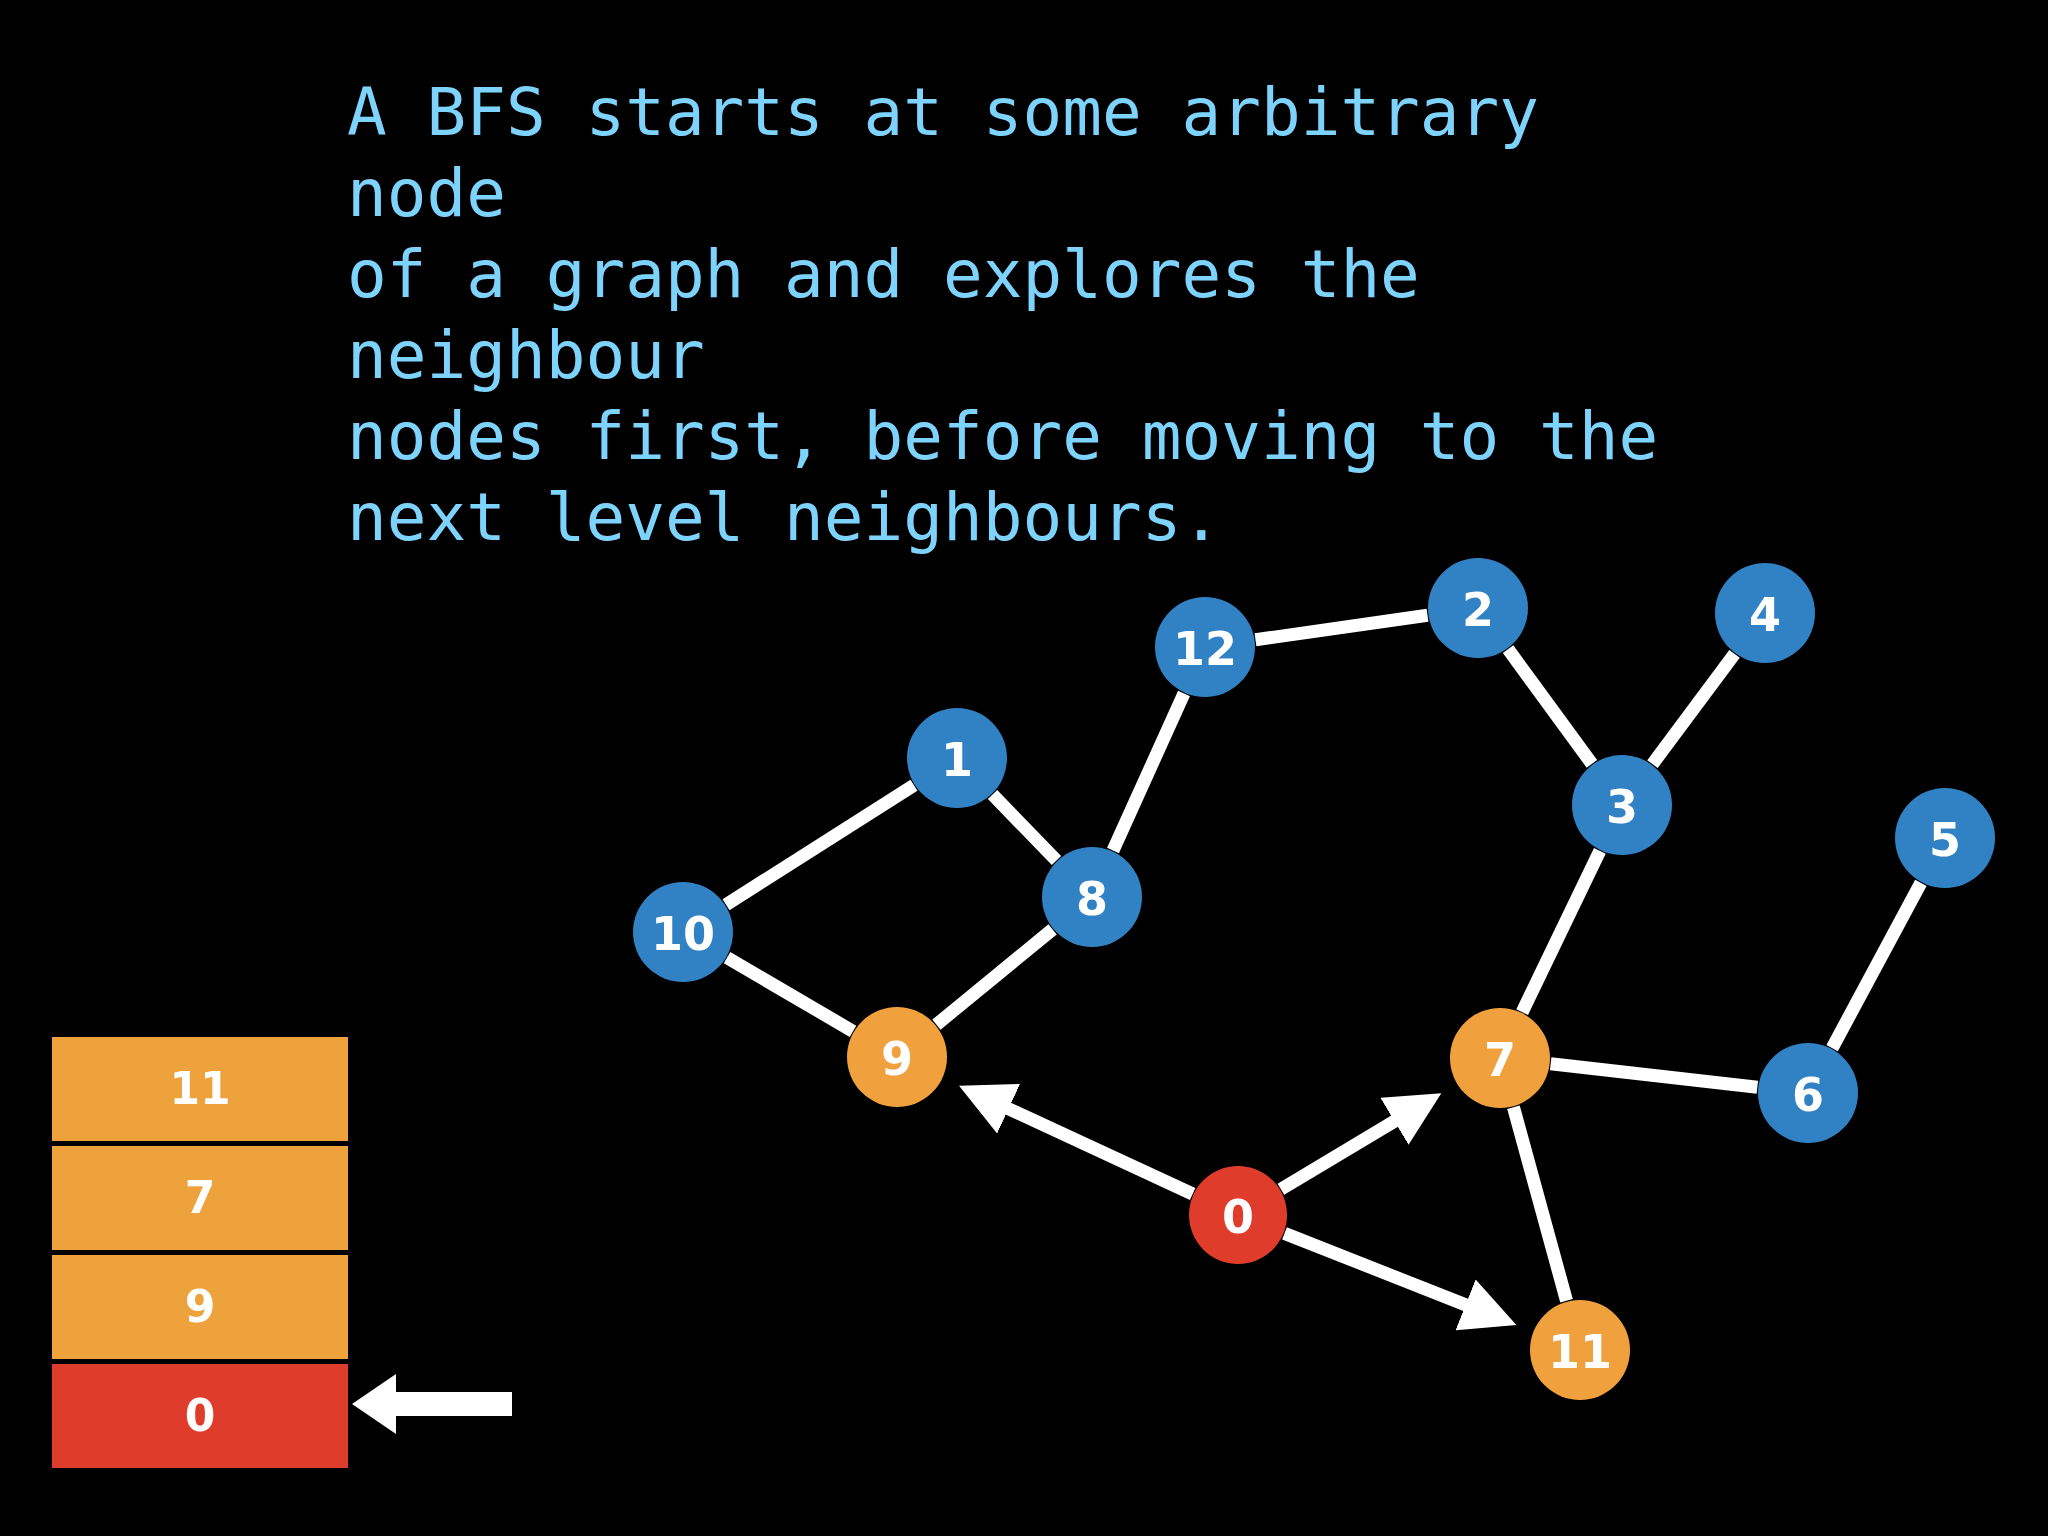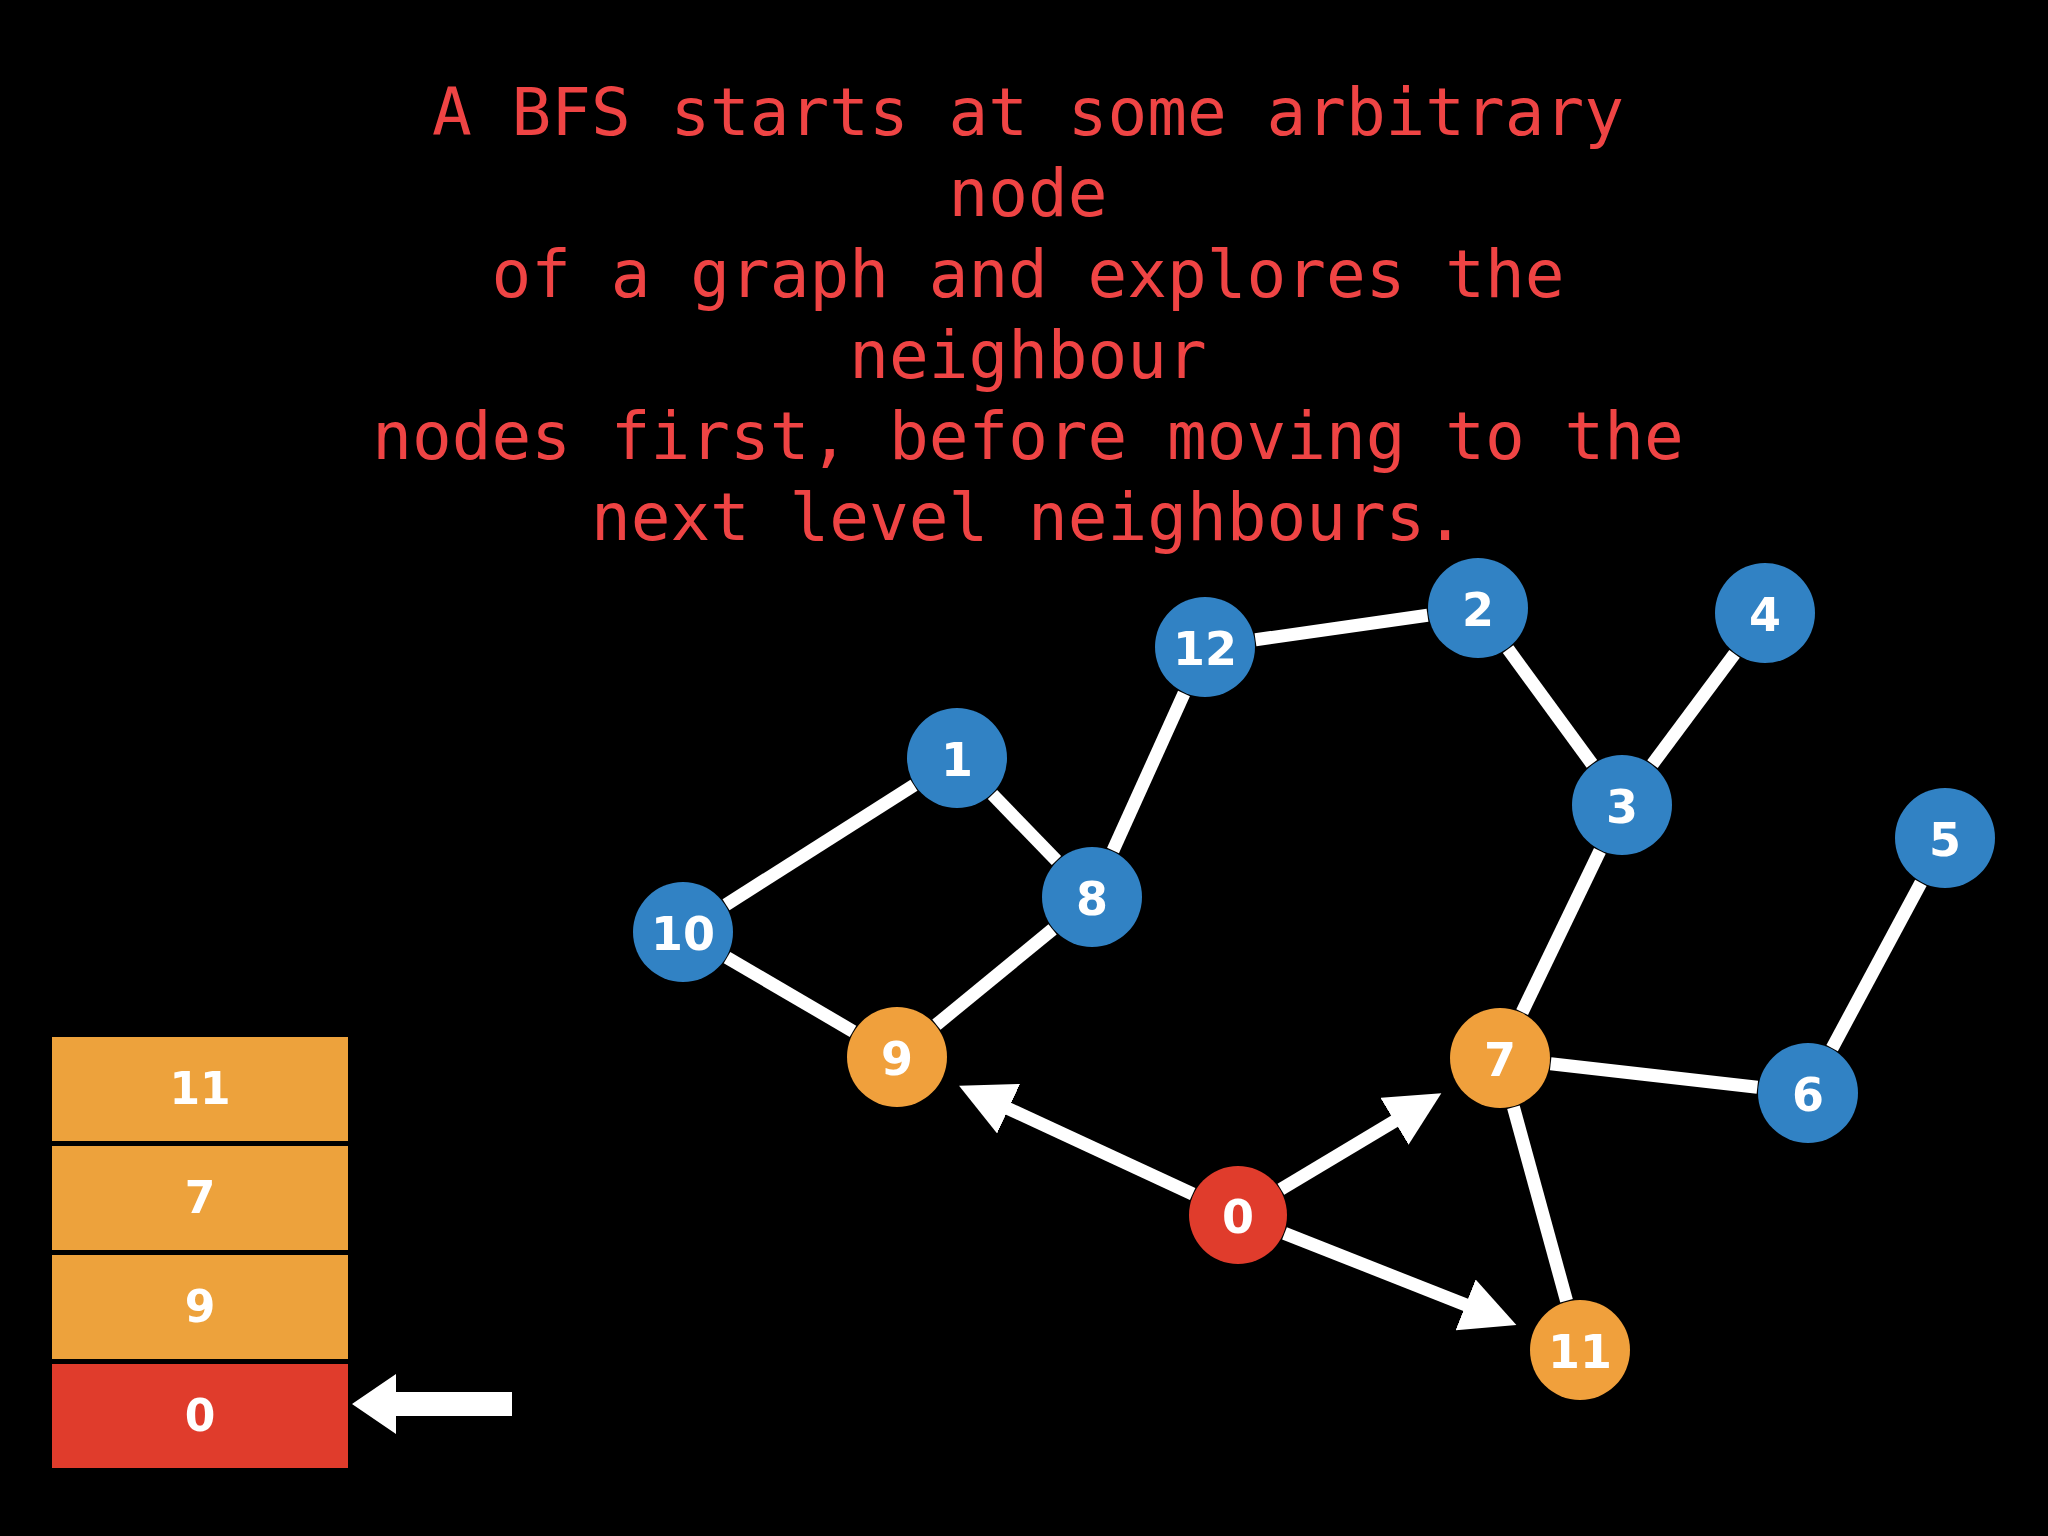--- a/index.html
+++ b/index.html
@@ -13,25 +13,24 @@
     width: 2048px;
     height: 1536px;
     background: #000000;
     overflow: hidden;
     font-family: "DejaVu Sans Mono", "Liberation Mono", monospace;
   }
 
   
   #caption {
     position: absolute;
-    left: 368px;
+    left: 347px;
     top: 72px;
     width: 1320px;
-    text-align: center;
-    color: #ef4444;
+    color: #7dd3fc;
     font-family: "DejaVu Sans Mono", "Liberation Mono", monospace;
     font-size: 66px;
     line-height: 81px;
     letter-spacing: 0px;
     white-space: pre-line;
   }
 
   
   #graph-svg {
     position: absolute;

